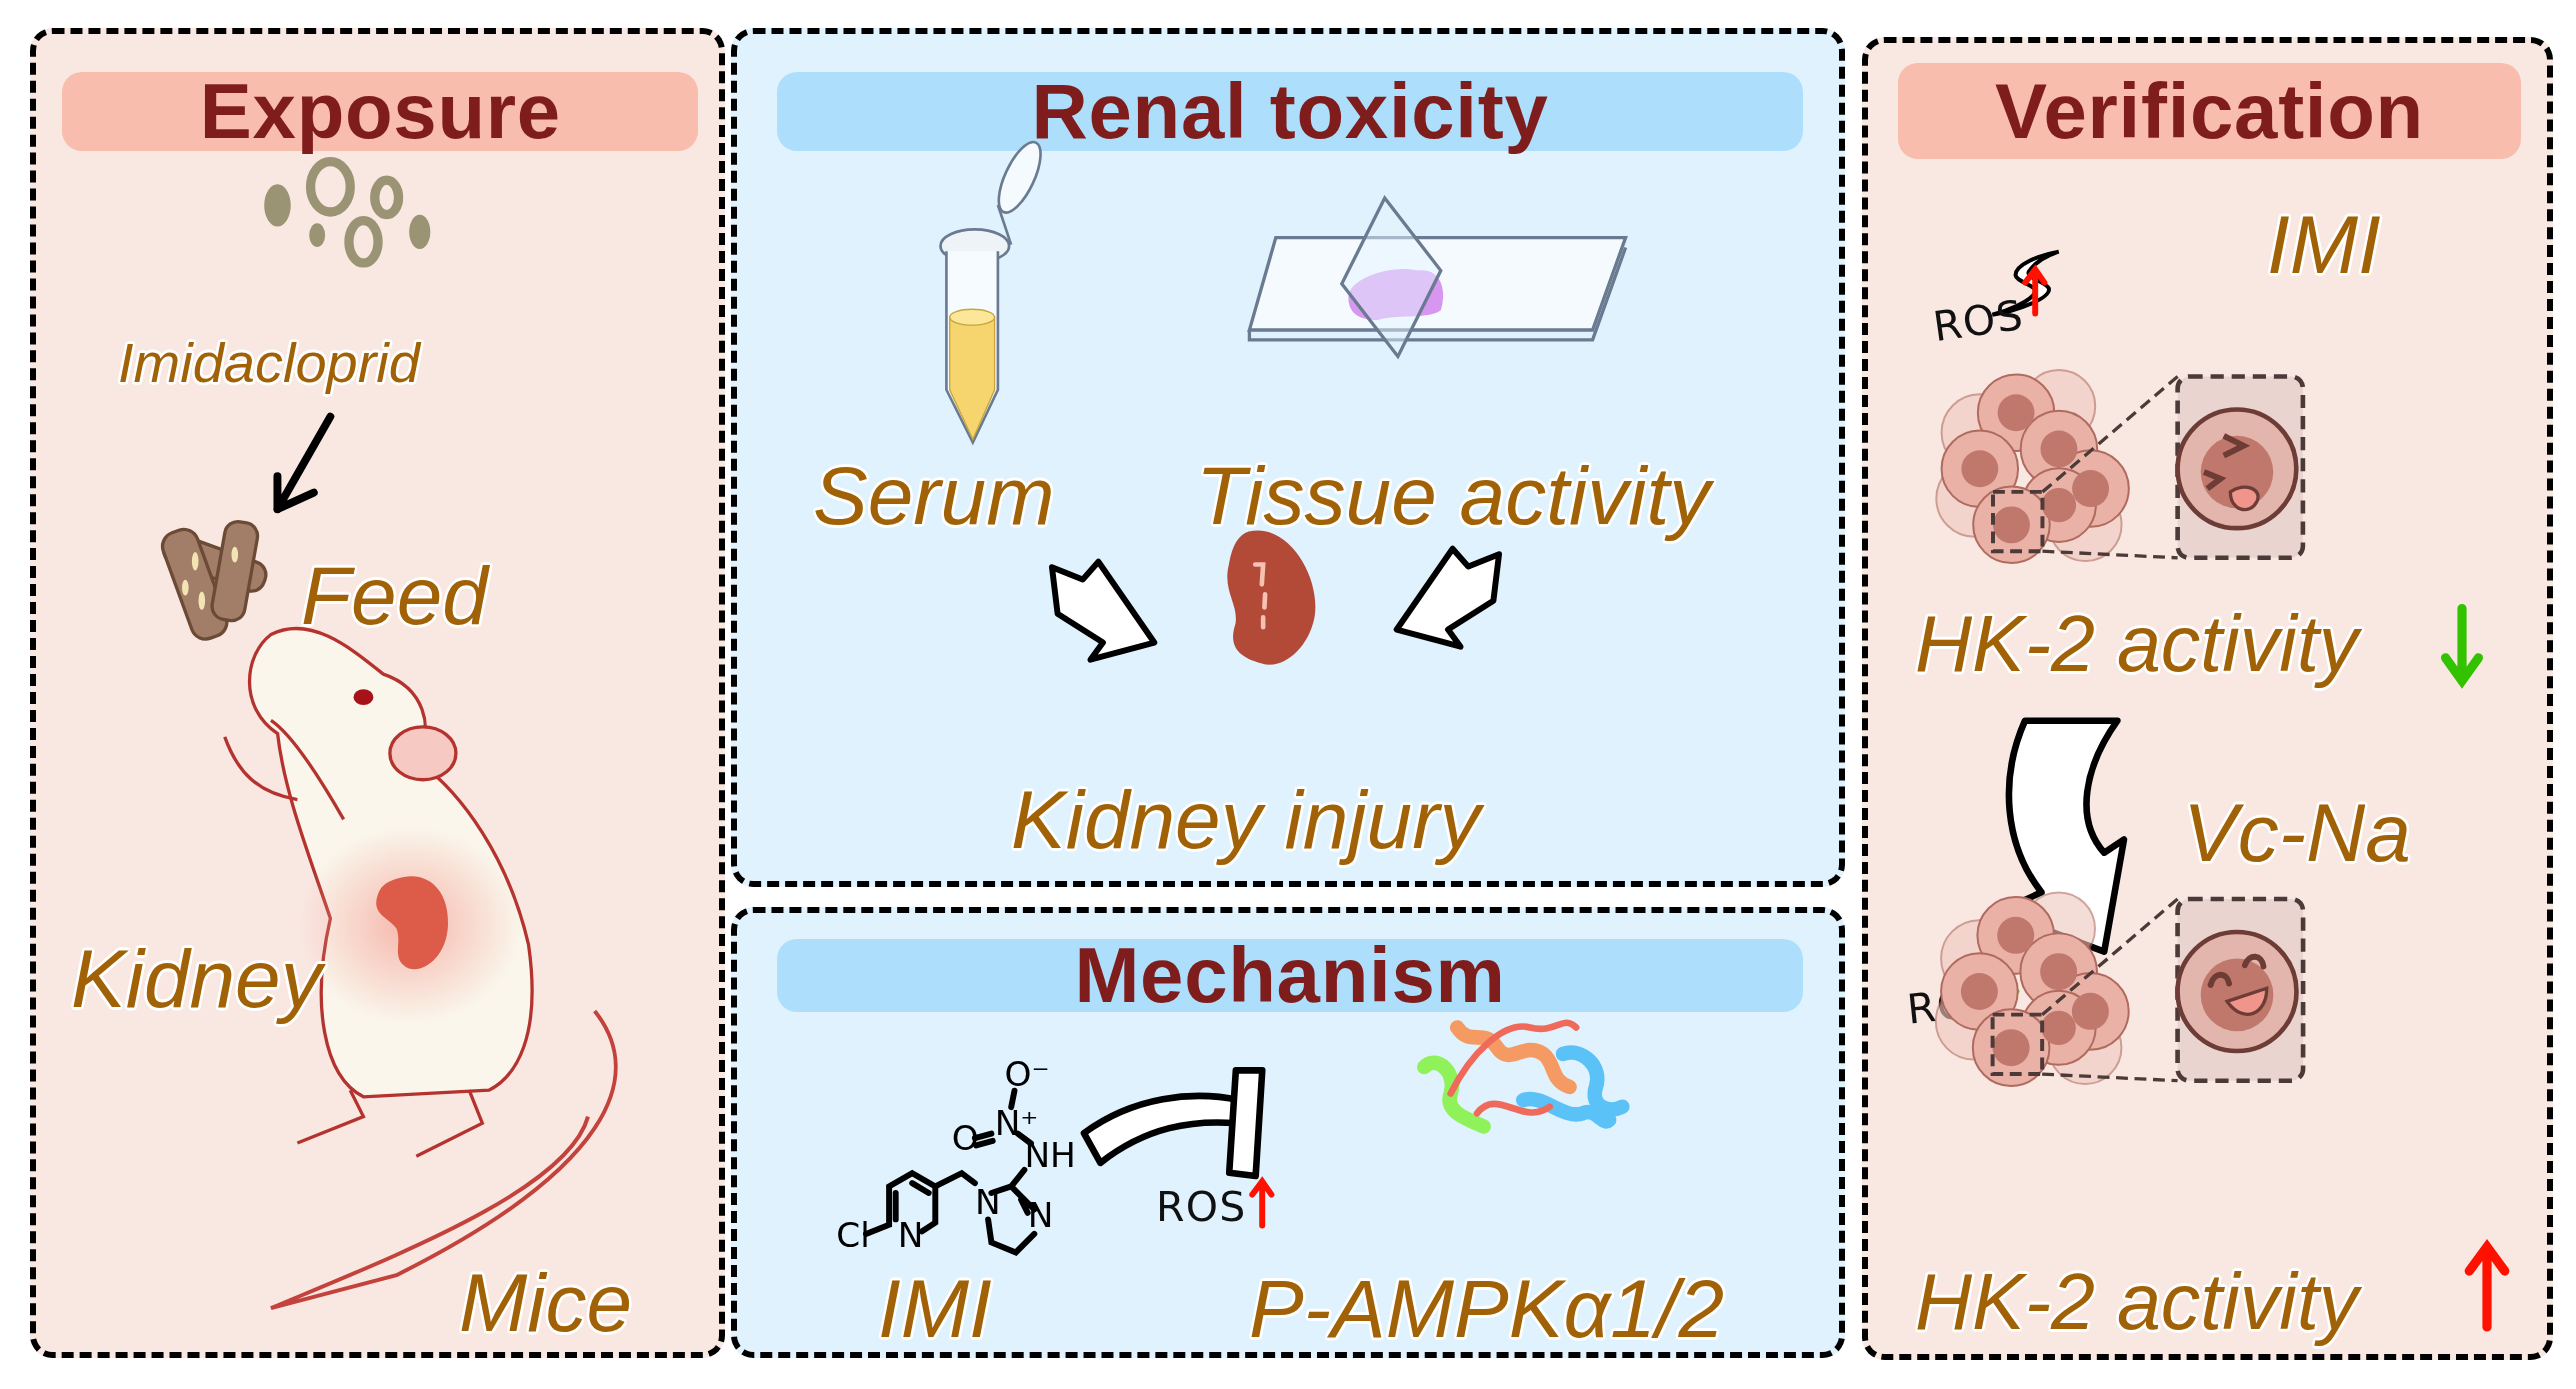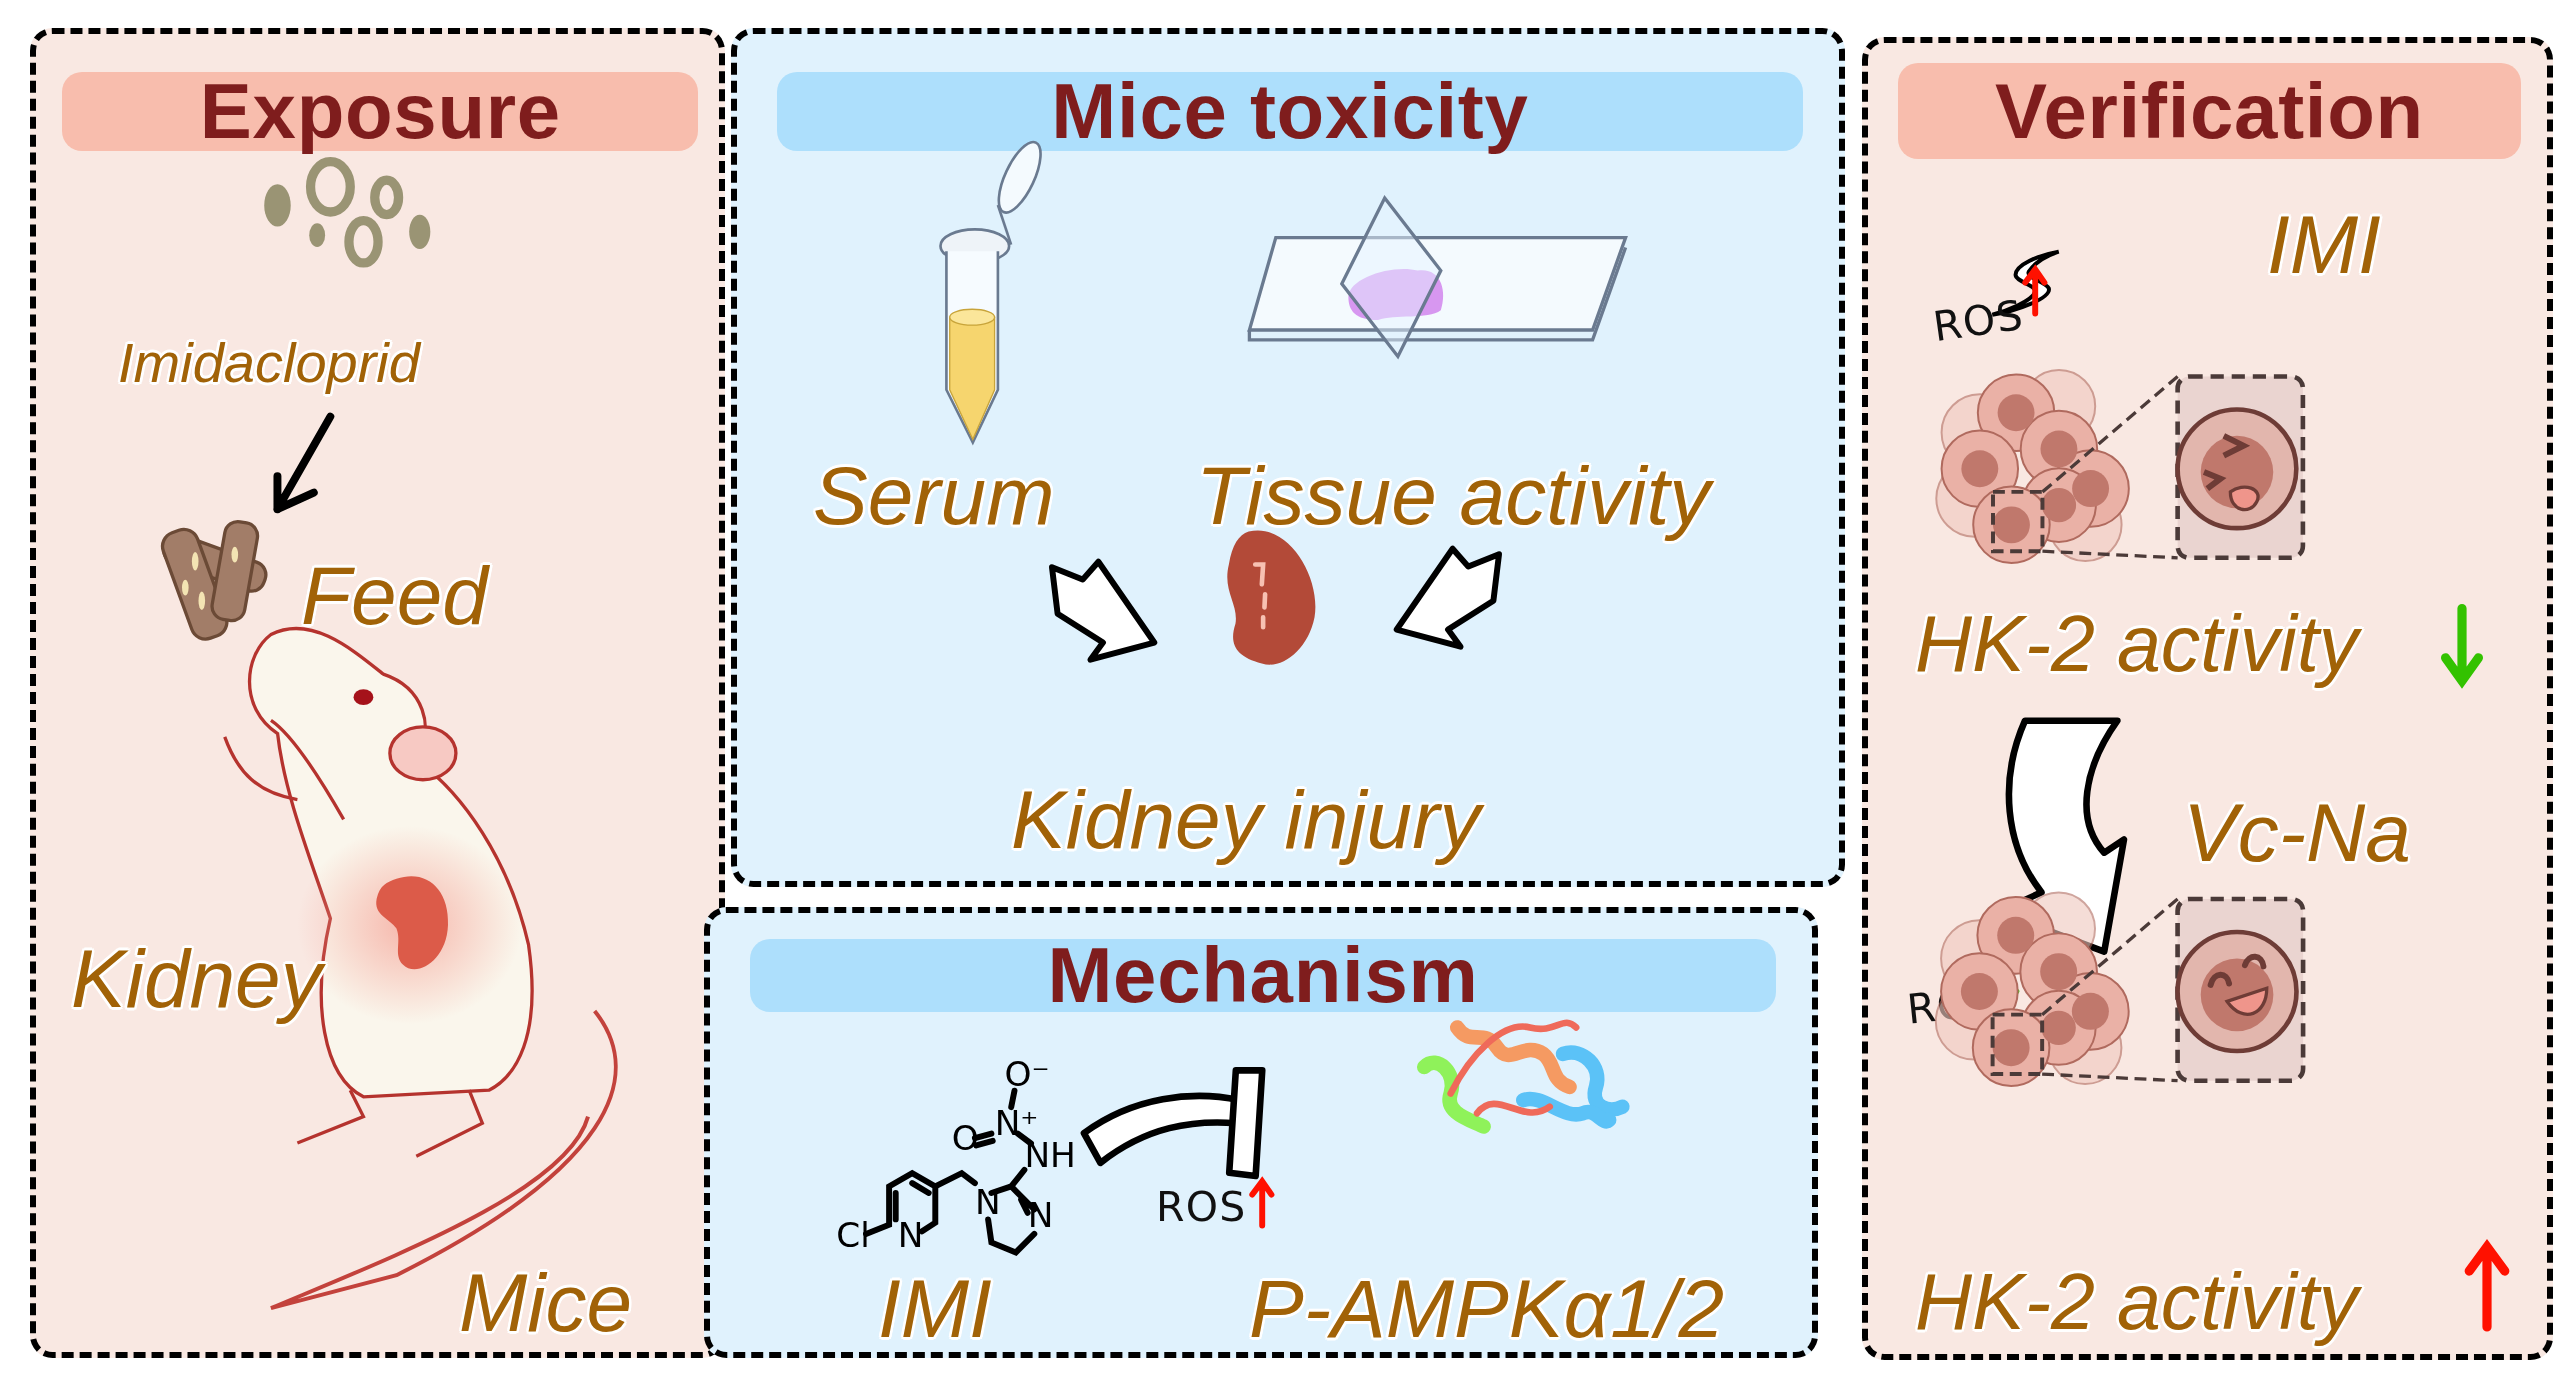--- a/index.html
+++ b/index.html
@@ -84,21 +84,21 @@
 
   <ellipse cx="320" cy="530" rx="170" ry="150" fill="url(#glow)"></ellipse>
   <path d="M300 460 C 345 445, 380 475, 378 530 C 376 585, 330 610, 310 590 C 295 575, 308 555, 300 535 C 290 520, 265 515, 270 490 C 275 470, 285 465, 300 460 Z" fill="#dc5b49"></path>
 </svg>
 
 <div class="lbl" style="left:71px;top:932px;font-size:82px;">Kidney</div>
 <div class="lbl" style="left:459px;top:1256px;font-size:82px;">Mice</div>
 
 <div class="panel blue" style="left:731px;top:28px;width:1114px;height:859px;">
   <div class="header blue" style="left:40px;top:38px;width:1026px;height:79px;">
-    <span>Mice toxicity</span>
+    <span>Renal toxicity</span>
   </div>
 </div>
 
 <svg style="left:912px;top:139px;" width="152" height="297" viewBox="0 0 230 450">
   <ellipse cx="163" cy="58" rx="22" ry="58" transform="rotate(25 163 58)" fill="#f4fafe" stroke="#6a7a90" stroke-width="4"></ellipse>
   <path d="M130 100 L 150 160" stroke="#6a7a90" stroke-width="4"></path>
   <ellipse cx="95" cy="162" rx="52" ry="25" fill="#eef3f8" stroke="#6a7a90" stroke-width="4"></ellipse>
   <path d="M52 170 L 52 380 L 92 460 L 130 380 L 130 170" fill="#f6fbff" stroke="#6a7a90" stroke-width="4"></path>
   <path d="M57 270 L 57 380 L 92 455 L 125 380 L 125 270 Z" fill="#f6d56e" stroke="#c8a43a" stroke-width="2"></path>
   <ellipse cx="91" cy="270" rx="34" ry="12" fill="#fbe69a" stroke="#c8a43a" stroke-width="2"></ellipse>
@@ -121,21 +121,21 @@
   <path d="M140 20 L 100 50 L 70 30 L 20 170 L 120 170 L 95 150 L 150 90 Z" fill="#fff" stroke="#000" stroke-width="9" stroke-linejoin="round" transform="rotate(15 80 100)"></path>
 </svg>
 
 <svg style="left:1209px;top:525px;" width="132" height="145" viewBox="0 0 200 220">
   <path d="M60 10 C 120 -5, 170 80, 160 140 C 150 190, 110 220, 80 210 C 40 200, 30 180, 40 150 C 45 120, 20 100, 30 60 C 35 30, 45 15, 60 10 Z" fill="#b34a38"></path>
   <path d="M70 60 L 82 60 L 80 90 M 85 105 L 84 125 M 82 140 L 82 155" stroke="#f7c1b2" stroke-width="7" fill="none" stroke-linecap="round"></path>
 </svg>
 
 <div class="lbl" style="left:1011px;top:773px;font-size:82px;">Kidney injury</div>
 
-<div class="panel blue" style="left:704px;top:907px;width:1114px;height:451px;">
+<div class="panel blue" style="left:731px;top:907px;width:1114px;height:451px;">
   <div class="header blue" style="left:40px;top:26.4px;width:1026px;height:73px;">
     <span>Mechanism</span>
   </div>
 </div>
 
 <svg style="left:813px;top:1061px;" width="238" height="198" viewBox="0 0 360 300">
   <g stroke="#000" stroke-width="9" fill="none" stroke-linecap="round">
     <path d="M80 262 L 115 248 L 115 190 L 150 170 L 185 190 L 185 245 L 165 258"></path>
     <path d="M125 200 L 125 240 M 150 185 L 175 200"></path>
     <path d="M185 190 L 225 170 L 245 185"></path>

